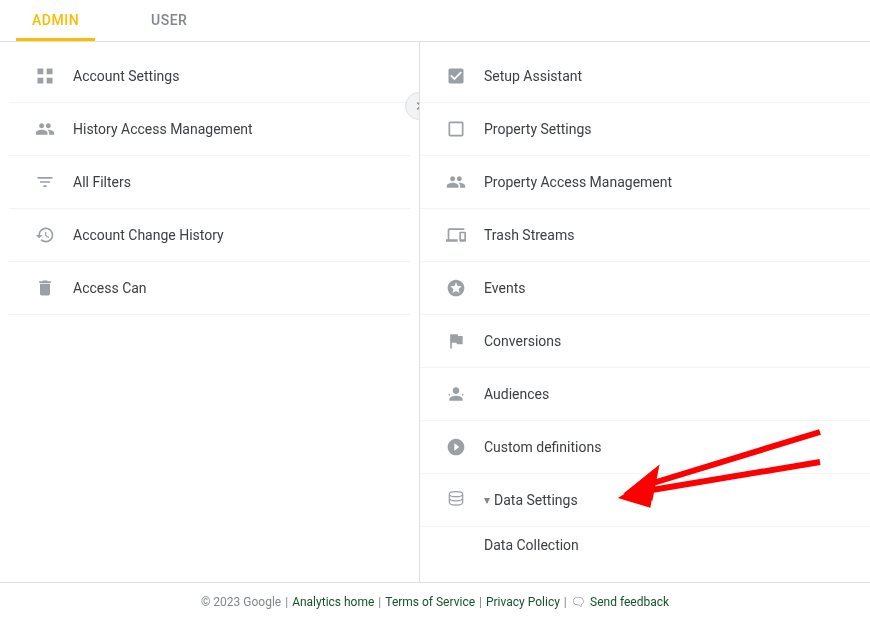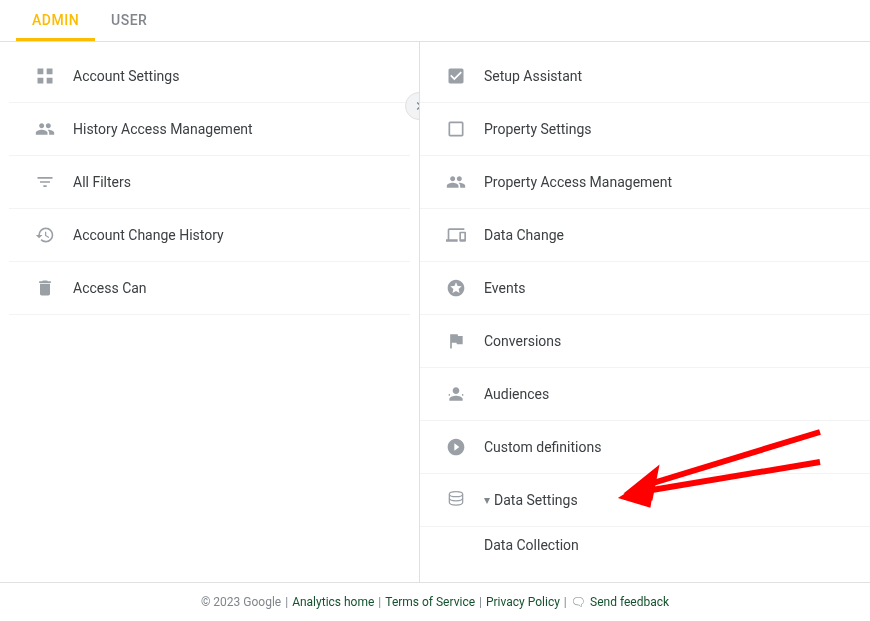--- a/index.html
+++ b/index.html
@@ -13,20 +13,21 @@
       overflow: hidden;
       display: flex;
       flex-direction: column;
     }
 
     
     .top-tabs {
       display: flex;
       border-bottom: 1px solid #e0e0e0;
       padding: 0 16px;
+      gap: 40px;
     }
     .tab {
       padding: 12px 16px 10px;
       font-size: 14px;
       font-weight: 500;
       color: #80868b;
       cursor: pointer;
       border-bottom: 3px solid transparent;
       text-transform: uppercase;
       letter-spacing: 0.5px;
@@ -268,21 +269,21 @@
       </span>
       <span class="label">Property Access Management</span>
     </div>
 
     <div class="nav-item">
       <span class="icon">
         <svg class="icon-svg" viewBox="0 0 24 24">
             <path d="M4 6h18V4H4c-1.1 0-2 .9-2 2v11H0v3h14v-3H4V6zm19 2h-6c-.55 0-1 .45-1 1v10c0 .55.45 1 1 1h6c.55 0 1-.45 1-1V9c0-.55-.45-1-1-1zm-1 9h-4v-7h4v7z"></path>
           </svg>
       </span>
-      <span class="label">Data Change</span>
+      <span class="label">Trash Streams</span>
     </div>
 
     <div class="nav-item">
       <span class="icon">
         <svg class="icon-svg" viewBox="0 0 24 24">
             <path d="M11.99 2C6.47 2 2 6.48 2 12s4.47 10 9.99 10C17.52 22 22 17.52 22 12S17.52 2 11.99 2zm4.24 16L12 15.45 7.77 18l1.12-4.81-3.73-3.23 4.92-.42L12 5l1.92 4.53 4.92.42-3.73 3.23L16.23 18z"></path>
           </svg>
       </span>
       <span class="label">Events</span>
     </div>

